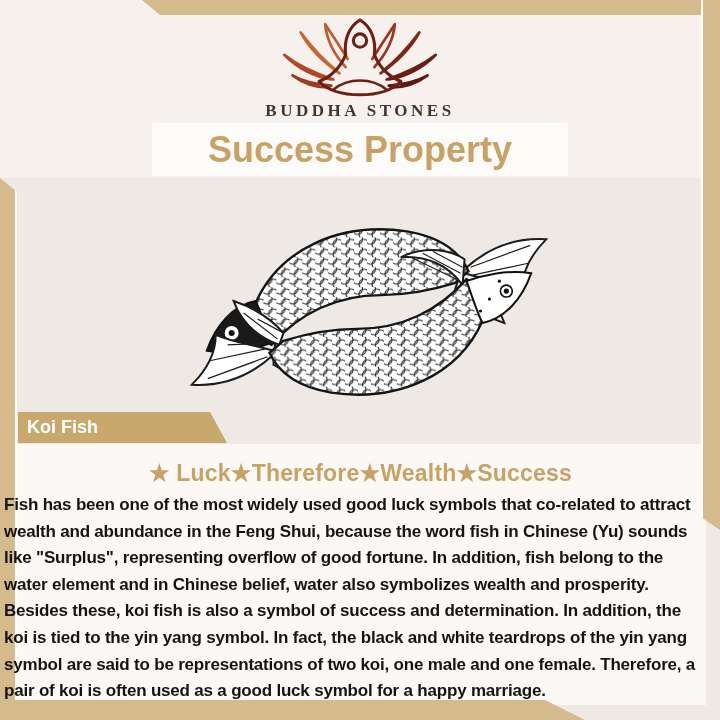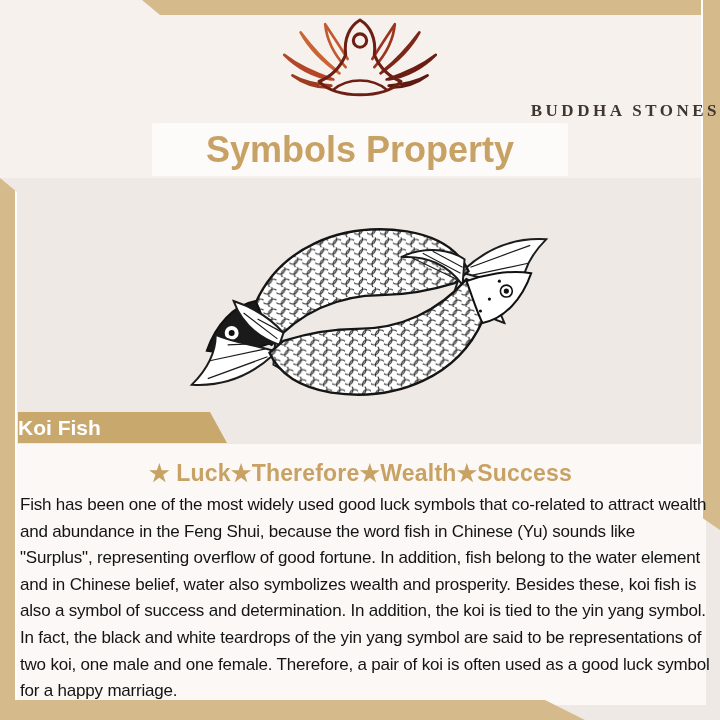--- a/index.html
+++ b/index.html
@@ -12,45 +12,45 @@
   .accent{background:var(--tan,#d5ba8c);position:absolute;}
   .top-bar{left:142px;top:0;width:578px;height:15px;clip-path:polygon(0 0,100% 0,100% 100%,18px 100%);}
   .right-strip{right:0;top:0;width:17px;height:530px;border-left:2px solid #fff;
     clip-path:polygon(0 0,100% 0,100% 100%,0 calc(100% - 13px));}
   .left-strip{left:0;top:178px;width:15px;height:542px;border-right:2px solid #fff;
     clip-path:polygon(0 0,100% 14px,100% 100%,0 100%);}
   .bottom-light{left:545px;bottom:0;width:175px;height:20px;background:#f4ebe7;}
   .bottom-bar{left:0;bottom:0;width:585px;height:20px;clip-path:polygon(0 0,545px 0,585px 100%,0 100%);}
   .logo-wrap{position:absolute;left:0;top:18px;width:720px;text-align:center;}
   .brand-name{
-    position:absolute;left:0;top:101px;width:720px;text-align:right;
+    position:absolute;left:0;top:101px;width:720px;text-align:center;
     font-family:"Liberation Serif", serif;font-size:17px;font-weight:600;
     letter-spacing:3.5px;color:var(--brand_ink,#3f3630);
   }
   .title-banner{
     position:absolute;left:152px;top:123px;width:416px;height:53px;
     background:#fdfbf9;border-radius:2px;text-align:center;line-height:54px;
     font-size:36px;font-weight:700;letter-spacing:0px;color:var(--gold_text,#c8a164);
   }
   .fish-wrap{position:absolute;left:160px;top:186px;width:418px;height:252px;}
   .text-panel{position:absolute;left:15px;top:444px;width:691px;height:261px;background:var(--panel,#fbf8f5);}
   .label-banner{
     position:absolute;left:18px;top:412px;width:209px;height:31px;
     background:var(--tan_dark,#c9a86e);
     clip-path:polygon(0 0,192px 0,100% 100%,0 100%);
-    color:#ffffff;font-size:21px;font-weight:700;line-height:31px;
+    color:#ffffff;font-size:18px;font-weight:700;line-height:31px;padding-left:9px;
     box-sizing:border-box;
   }
   .tagline{
     position:absolute;left:15px;top:460px;width:691px;text-align:center;
     font-size:23px;font-weight:700;color:var(--gold_text,#c8a164);letter-spacing:0.2px;
   }
   .body-text{
-    position:absolute;left:20px;top:492px;width:692px;
-    font-size:17px;font-weight:400;letter-spacing:-0.2px;line-height:26.6px;
+    position:absolute;left:4px;top:492px;width:692px;
+    font-size:17px;font-weight:700;letter-spacing:-0.2px;line-height:26.6px;
     color:var(--ink,#141414);
   }
 </style>
 </head>
 <body>
 
 <div class="top-section"></div>
 <div class="text-panel"></div>
 
 <div class="accent top-bar"></div>
@@ -75,21 +75,21 @@
 
       <path d="M80,2 C70,8 64,20 66,36 C60,50 50,58 40,62 C50,72 64,75 80,75 C96,75 110,72 120,62 C110,58 100,50 94,36 C96,20 90,8 80,2 Z" stroke="#6d1f14" stroke-width="3"></path>
       <circle cx="80" cy="22" r="6.5" fill="#f7f1ed" stroke="#6d1f14" stroke-width="3"></circle>
       <path d="M54,70 C68,58 92,58 106,70" stroke="#6d1f14" stroke-width="2.6"></path>
     </g>
   </svg>
 </div>
 
 <div class="brand-name">BUDDHA STONES</div>
 
-<div class="title-banner">Symbols Property</div>
+<div class="title-banner">Success Property</div>
 
 <div class="fish-wrap">
   <svg width="418" height="252" viewBox="0 0 420 250">
     <defs>
       <pattern id="scales" width="13" height="10" patternUnits="userSpaceOnUse">
         <circle cx="3.5" cy="2" r="5" fill="none" stroke="#2a2a2a" stroke-width="1.1"></circle>
         <circle cx="10" cy="7" r="5" fill="none" stroke="#2a2a2a" stroke-width="1.1"></circle>
       </pattern>
       <g id="koiBody">
 

